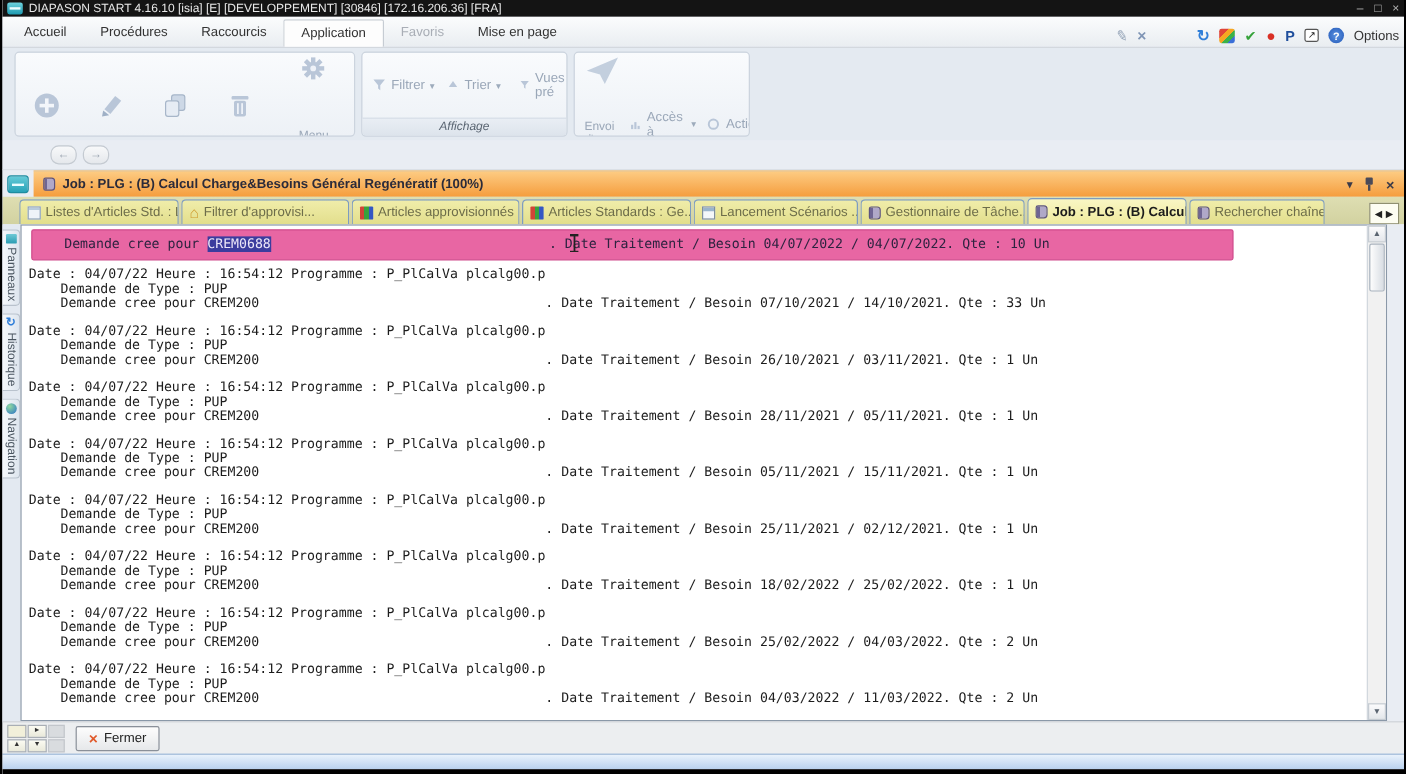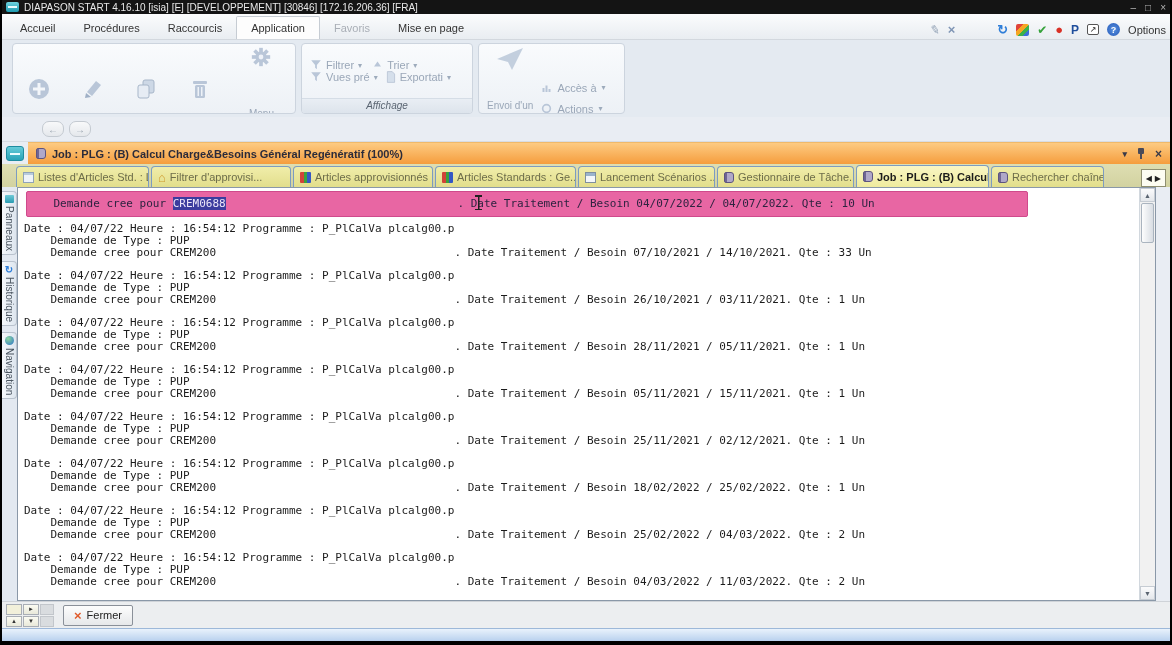--- a/index.html
+++ b/index.html
@@ -43,26 +43,26 @@
   .ribbon { height:77px; background:#e4eaf1; display:flex; gap:5px; padding:3px 0 3px 10px; flex:0 0 auto; }
   .rgroup { border:1px solid #ccd4de; border-radius:4px; display:flex; flex-direction:column;
     background:linear-gradient(#f9fbfd,#edf1f6); overflow:hidden; }
   .rgroup-body { flex:1; display:flex; align-items:center; padding:2px 8px; }
   .rgroup-label { text-align:center; font-size:10px; font-style:italic; color:#5a6572; padding:1px 0 2px;
     background:linear-gradient(#e9eef4,#dde4ec); border-top:1px solid #d5dde6; }
   .g-edition { width:284px; } .g-affichage { width:172px; } .g-actions { width:147px; }
   .g-edition .rgroup-body { justify-content:space-between; padding:2px 14px; }
   .ribbon-btn { display:flex; flex-direction:column; align-items:center; color:#9aa7b8; font-size:10px; }
   .menu-avance { line-height:11px; text-align:center;margin-top:40px; }
-  .aff-col { display:flex; flex-direction:column; gap:0; width:100%; }
+  .aff-col { display:flex; flex-direction:row; gap:16px; width:100%; }
   .aff-row { display:flex; align-items:center; gap:4px; font-size:11px; color:#9aa7b8; }
   .caret { font-size:8px; color:#9dabbc; }
   .act-body { display:flex; align-items:center; gap:8px; width:100%; }
   .envoi { display:flex; flex-direction:column; align-items:center; font-size:10px; color:#9aa7b8; line-height:11px;gap:28px; }
-  .act-col { display:flex; flex-direction:column; gap:9px; }
+  .act-col { display:flex; flex-direction:row; gap:9px; }
   .act-row { display:flex; align-items:center; gap:5px; font-size:11px; color:#9aa7b8; }
   
   .navrow { height:25px; background:#e9edf3; border-bottom:1px solid #d8dde3; display:flex;
     align-items:center; gap:5px; padding-left:40px; flex:0 0 auto; }
   .navbtn { width:22px; height:16px; border:1px solid #c4cad1; border-radius:7px;
     background:linear-gradient(#f8f9fa,#e5e8ec); color:#9aa4b0; font-size:10px; font-weight:bold;
     display:flex; align-items:center; justify-content:center; }
   
   .jobrow { height:22px; display:flex; flex:0 0 auto; }
   .job-corner { width:26px; background:#e9edf3; display:flex; align-items:center; justify-content:center; }
@@ -153,21 +153,21 @@
     <span class="app-icon"></span>
     <span class="title">DIAPASON START 4.16.10  [isia] [E] [DEVELOPPEMENT] [30846] [172.16.206.36] [FRA]</span>
     <span class="win-controls">
       <span>–</span>
       <span>□</span>
       <span>×</span>
     </span>
   </div>
 
   <div class="menubar">
-    <span id="menu-tabs" style="display:flex;align-items:center;">
+    <span id="menu-tabs" style="display:flex;align-items:flex-start;">
         <span class="menu-tab">Accueil</span>
         <span class="menu-tab">Procédures</span>
         <span class="menu-tab">Raccourcis</span>
         <span class="menu-tab active">Application</span>
         <span class="menu-tab disabled">Favoris</span>
         <span class="menu-tab">Mise en page</span>
       </span>
     <span class="menu-right">
       <span class="mi mi-pencil">✎</span>
       <span class="mi mi-x">×</span>

